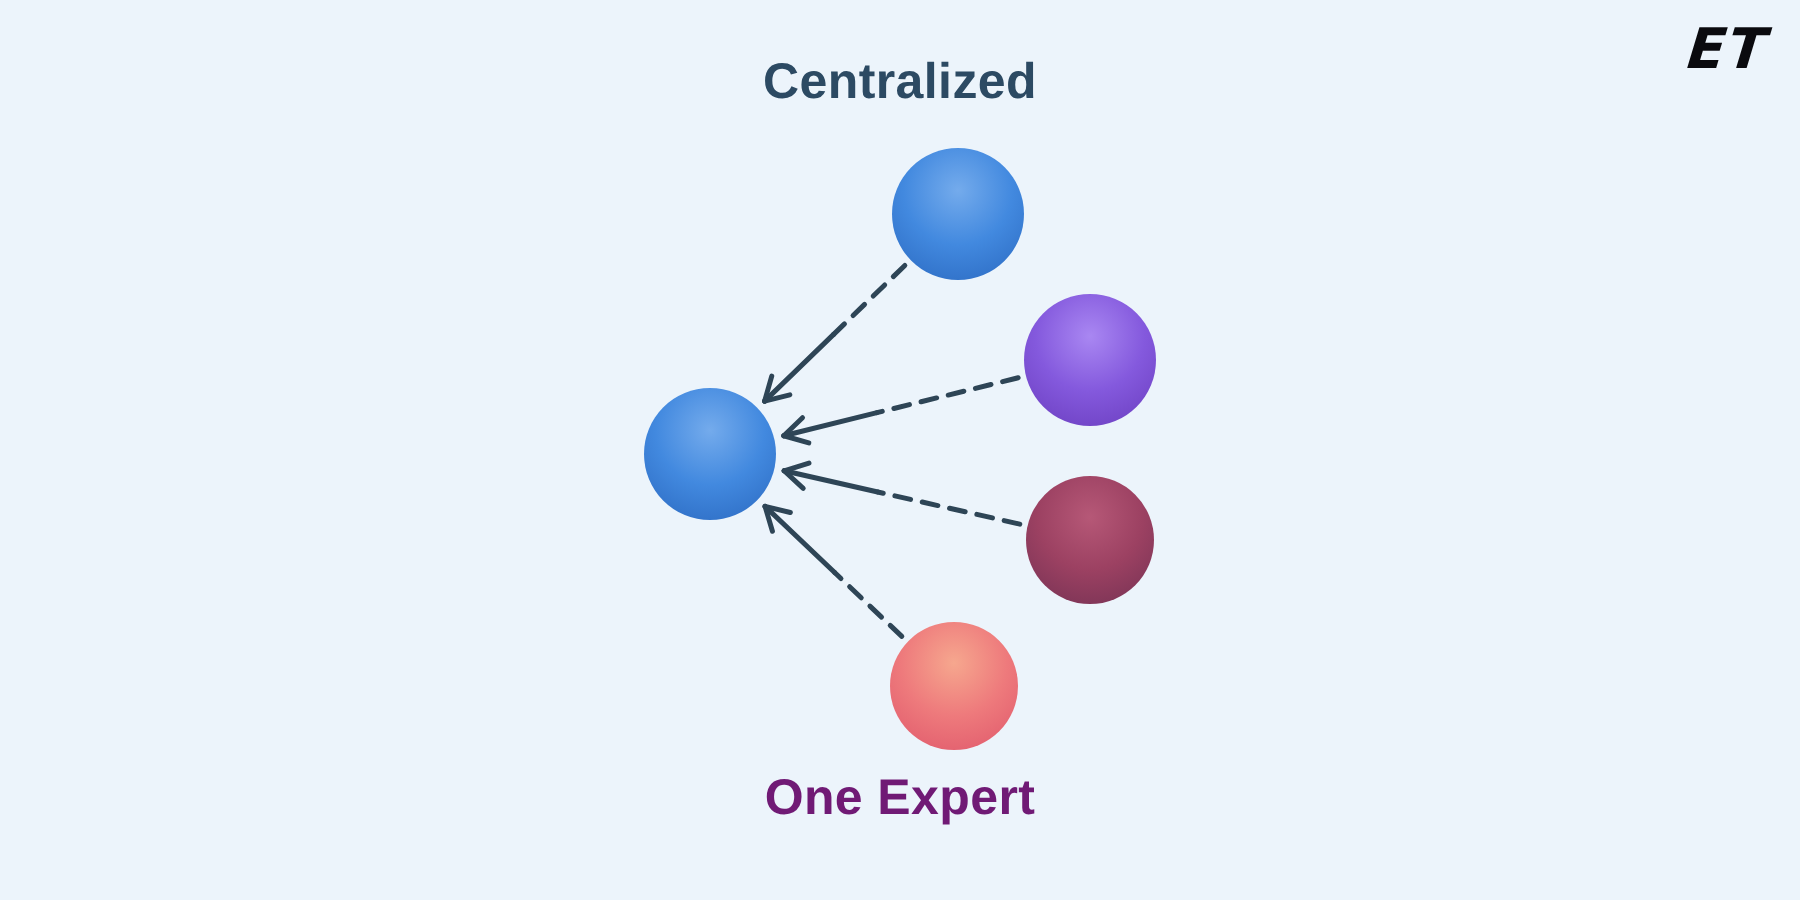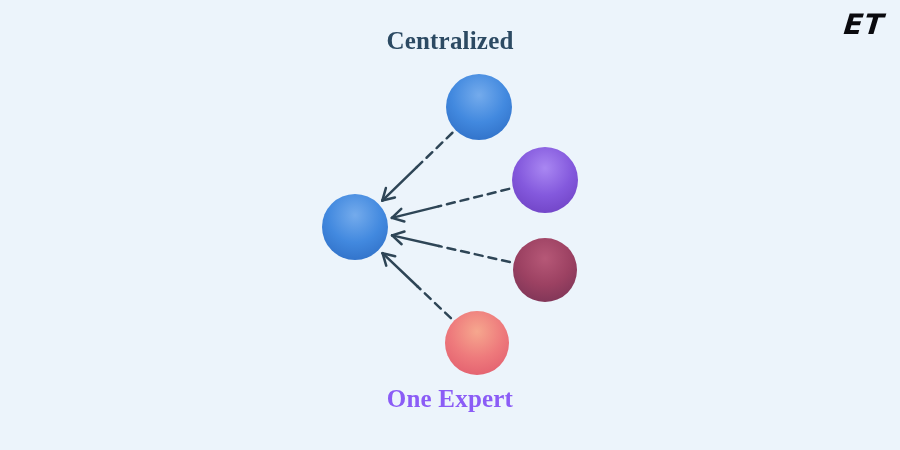--- a/index.html
+++ b/index.html
@@ -14,21 +14,20 @@
     font-family: "Liberation Sans", sans-serif;
   }
   .heading {
     position: absolute;
     left: 0;
     width: 900px;
     text-align: center;
     font-size: 25px;
     font-weight: 700;
     letter-spacing: 0.2px;
-    font-family: Liberation Serif, serif;
   }
   .heading.top    { top: 27px; }
   .heading.bottom { top: 385px; }
   .logo {
     position: absolute;
     top: 8px;
     right: 16px;
     font-family: "DejaVu Sans", sans-serif;
     font-size: 28px;
     font-weight: 800;
@@ -89,14 +88,14 @@
       <line x1="417.3244362701078" y1="286.25930006010253" x2="382.5387043984197" y2="253.18434188702204" stroke="#2E4556" stroke-width="2.5" stroke-linecap="round"></line>
       <line x1="382.5387043984197" y1="253.18434188702204" x2="386.2187466743881" y2="265.6525931215411" stroke="#2E4556" stroke-width="2.5" stroke-linecap="round"></line>
       <line x1="382.5387043984197" y1="253.18434188702204" x2="395.1765478462641" y2="256.23145740629224" stroke="#2E4556" stroke-width="2.5" stroke-linecap="round"></line>
       <circle cx="479" cy="107" r="33" fill="url(#grad-blue)"></circle>
       <circle cx="545" cy="180" r="33" fill="url(#grad-purple)"></circle>
       <circle cx="545" cy="270" r="32" fill="url(#grad-maroon)"></circle>
       <circle cx="477" cy="343" r="32" fill="url(#grad-coral)"></circle>
       <circle cx="355" cy="227" r="33" fill="url(#grad-blue)"></circle>
     </svg>
 
-  <div class="heading bottom" style="color: #8b5cf6;">One Expert</div>
+  <div class="heading bottom" style="color: #701a75;">One Expert</div>
 </div>
 
 </body></html>

